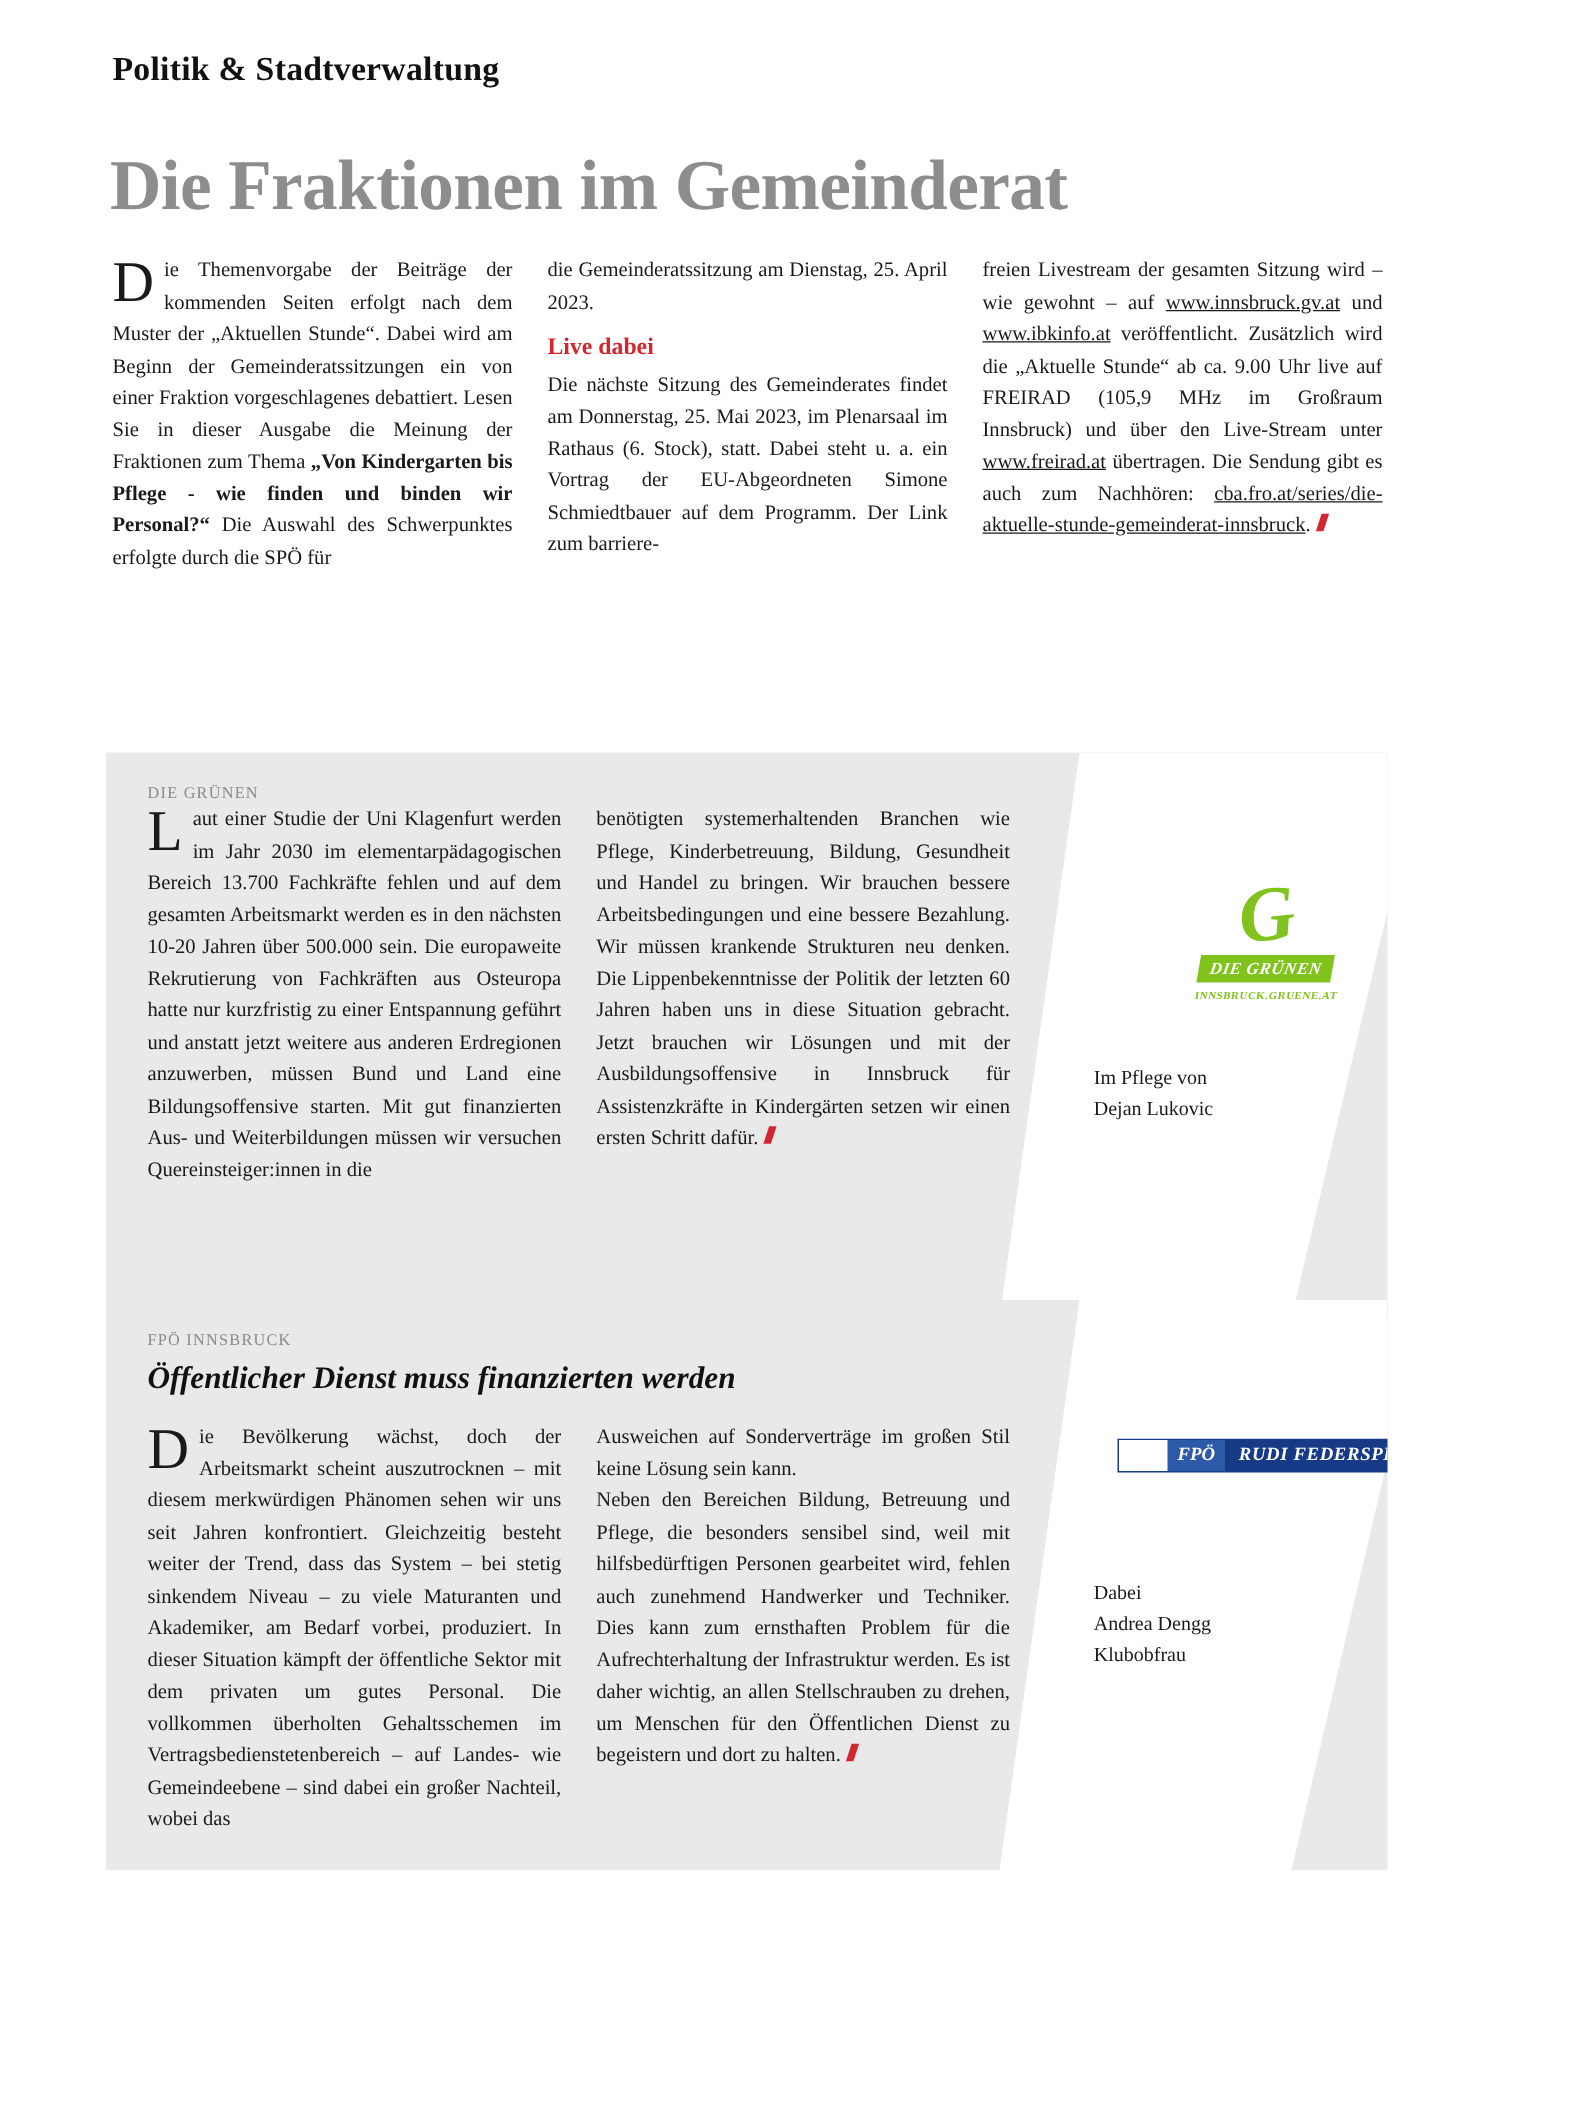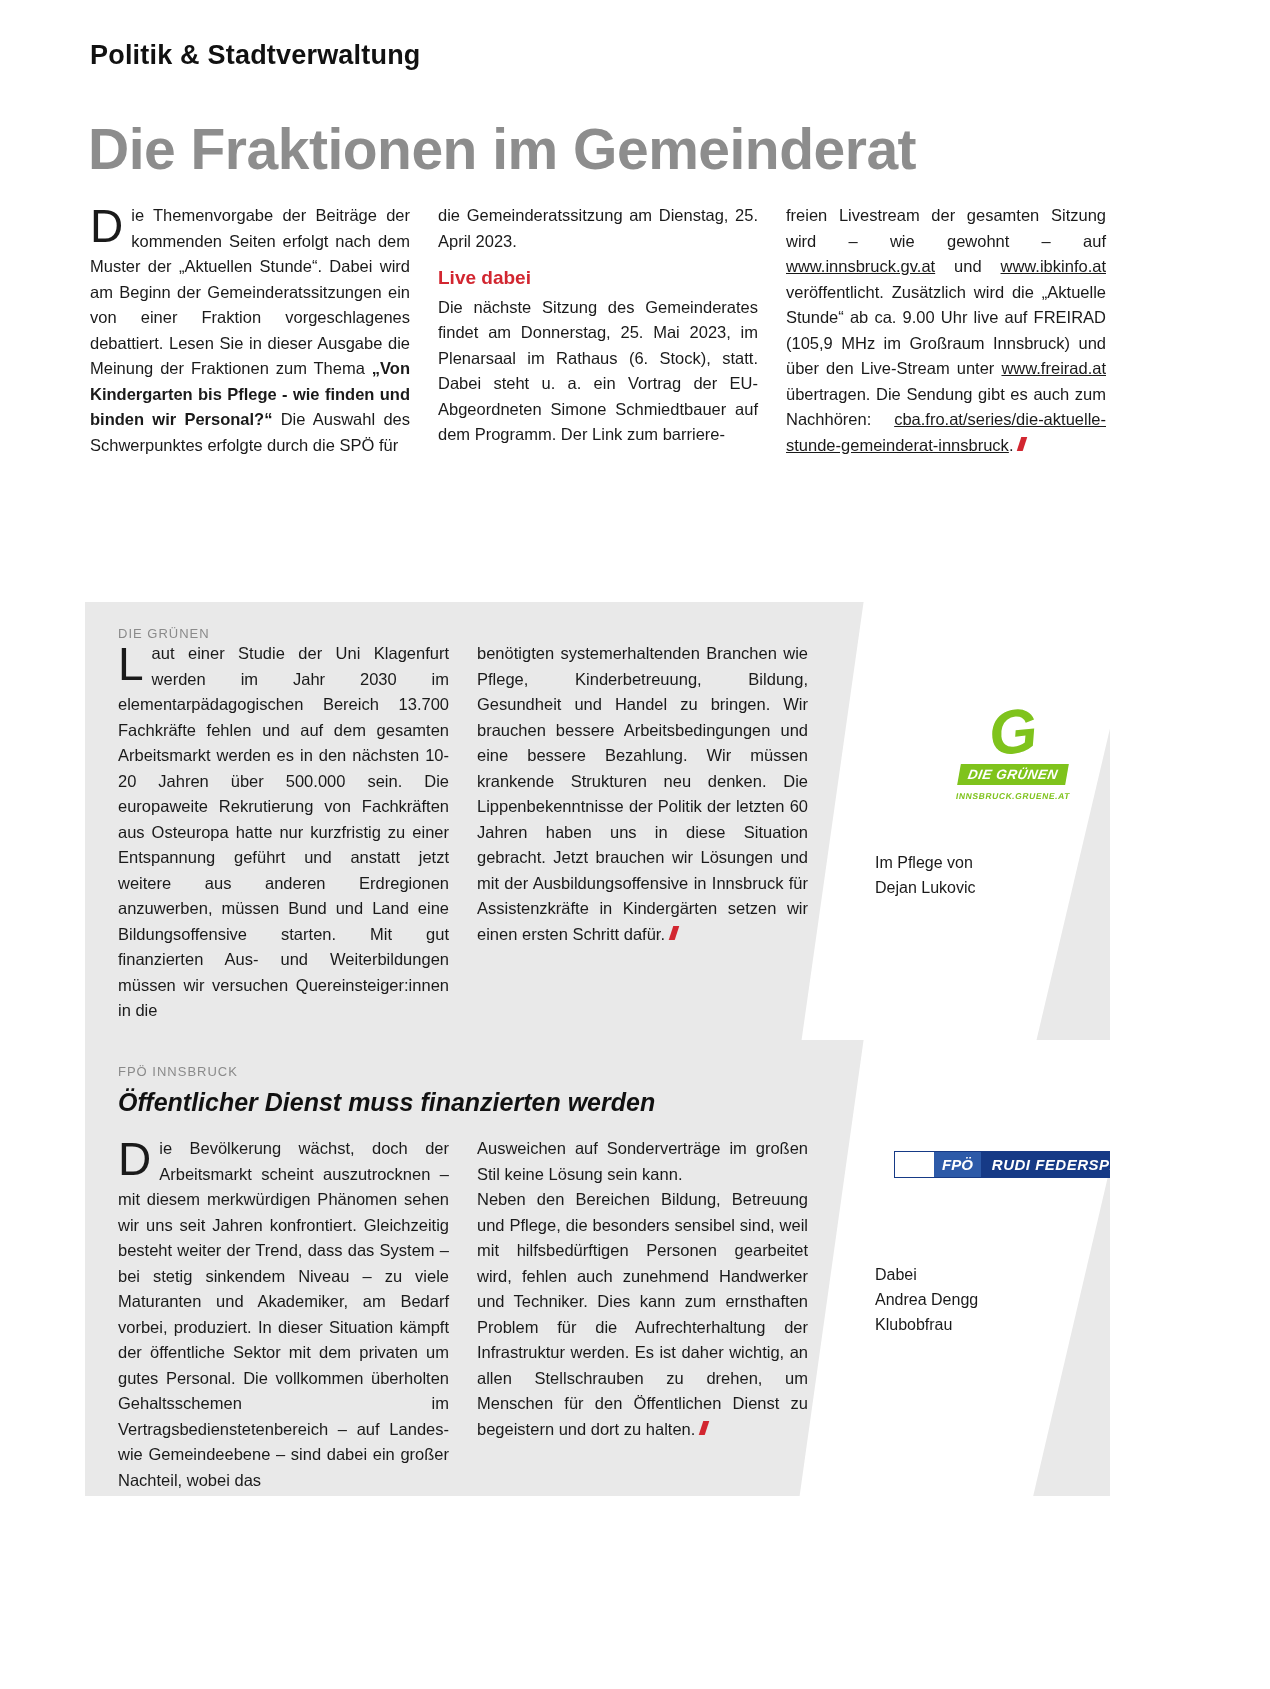--- a/index.html
+++ b/index.html
@@ -1,21 +1,21 @@
 <!DOCTYPE html>
 <html lang="de"><head>
 <meta charset="utf-8">
 <style>
   * { margin:0; padding:0; box-sizing:border-box; }
   body { background:#ffffff; }
   .page {
     position:relative;
     width:1270px; height:1501px;
     background:#ffffff;
-    font-family:Liberation Sans, sans-serif;
+    font-family:Liberation Serif, serif;
     color:#1a1a1a;
     overflow:hidden;
   }
   .kicker {
     position:absolute; left:90px; top:40px;
     font-size:27px; font-weight:bold; color:#111;
     letter-spacing:0.2px;
   }
   .page-title {
     position:absolute; left:88px; top:116px;

